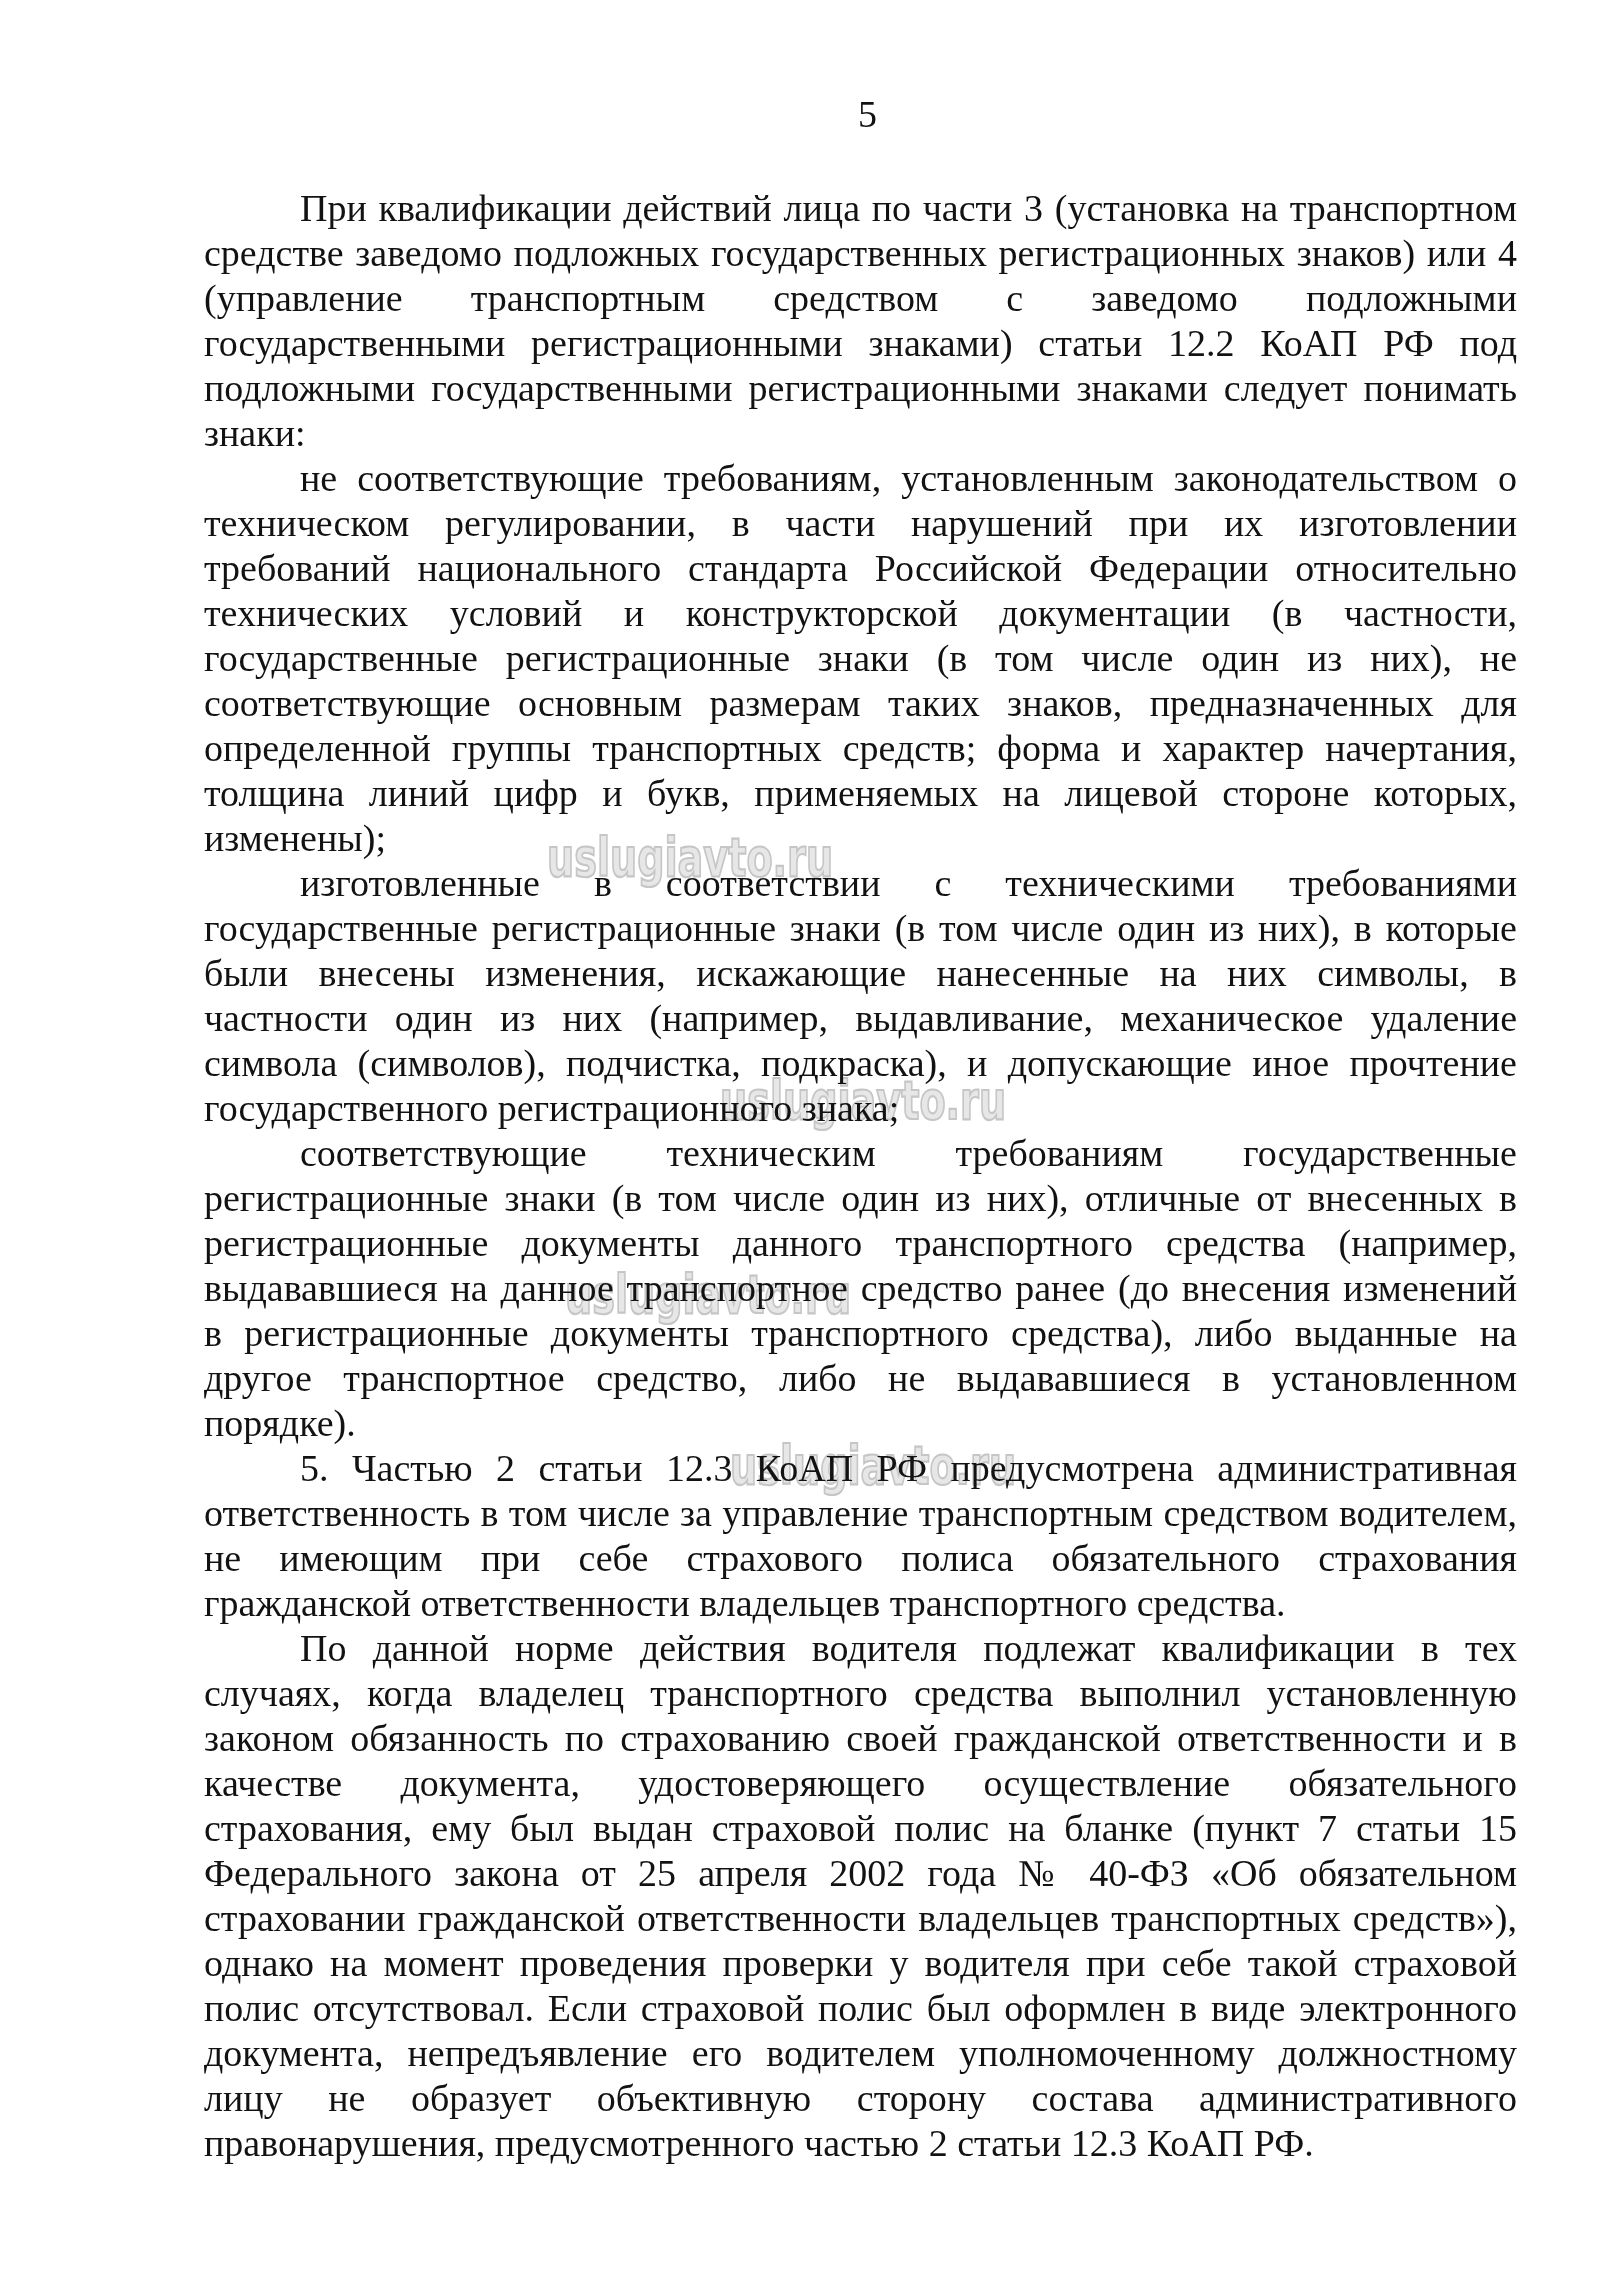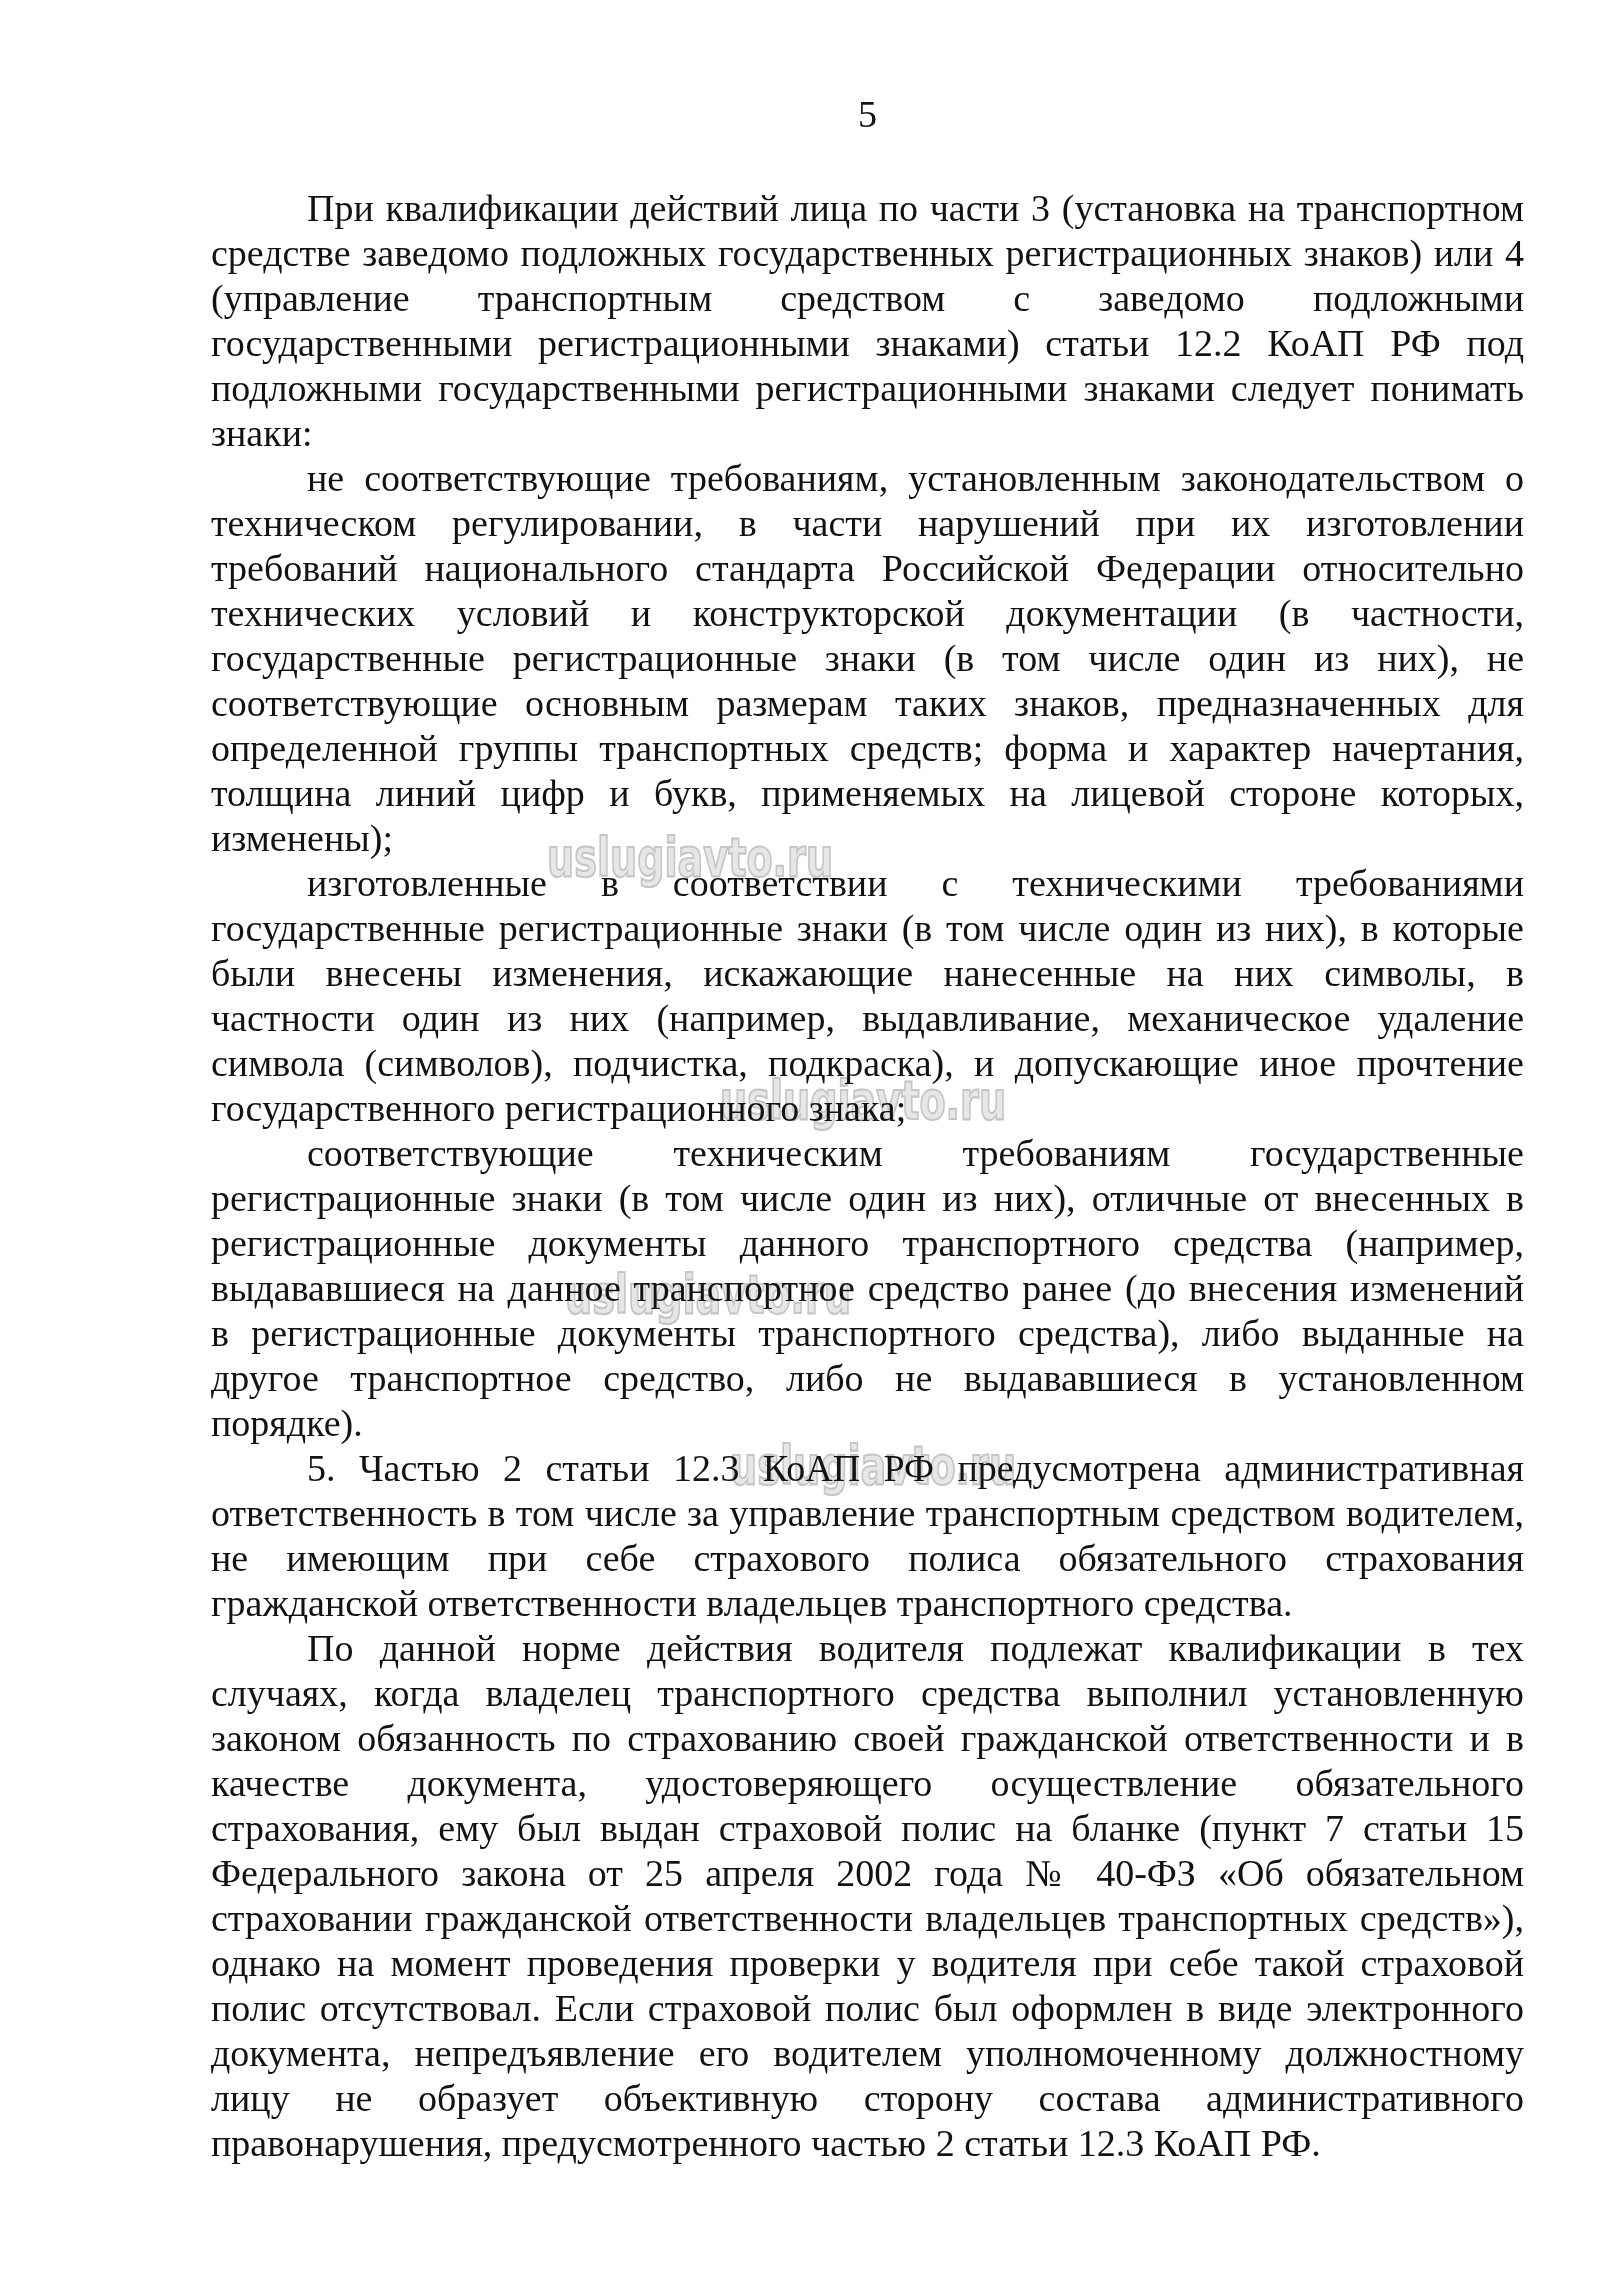--- a/index.html
+++ b/index.html
@@ -21,21 +21,21 @@
     width: 1313px;
     text-align: center;
     font-size: 38px;
     line-height: 45px;
     z-index: 1;
   }
 
   .content {
     position: absolute;
     top: 186px;
-    left: 211px;
+    left: 204px;
     width: 1313px;
     font-size: 38px;
     line-height: 45px;
     text-align: justify;
     z-index: 1;
   }
 
   .content p {
     margin: 0;
     padding: 0;

